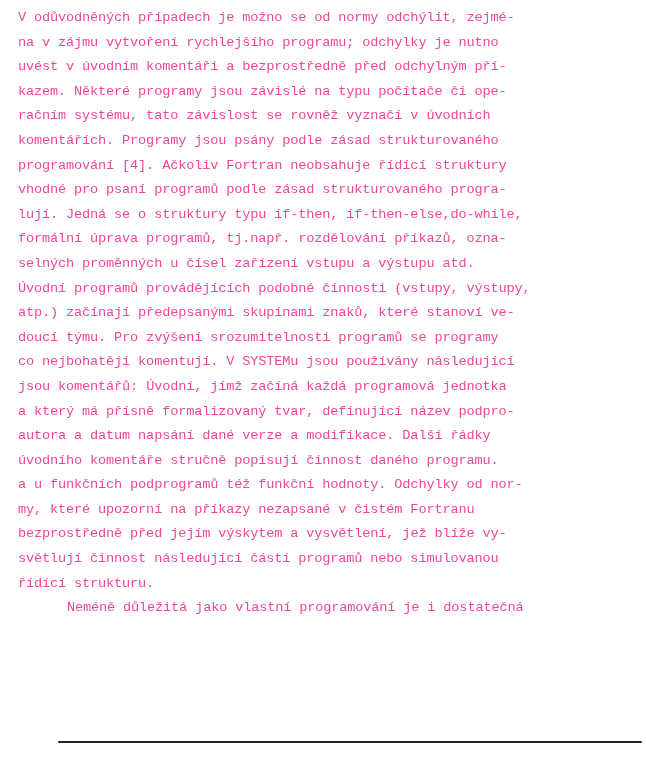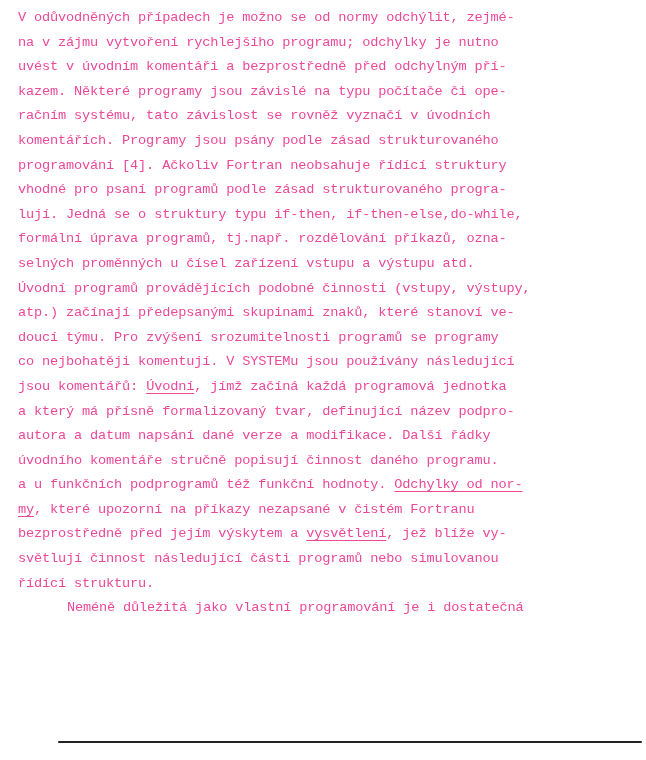--- a/index.html
+++ b/index.html
@@ -5,21 +5,21 @@
   html, body { margin: 0; padding: 0; background: #ffffff; }
   body { width: 646px; height: 760px; overflow: hidden; position: relative; }
   .page {
     position: absolute; left: 10px; top: 6px; width: 636px;
     font-family: "Liberation Mono", "DejaVu Sans Mono", monospace;
     font-size: 13.6px; line-height: 24.6px; color: #ec4899;
     letter-spacing: -0.15px;
     margin-left: 8px;
   }
   .line { white-space: pre; height: 24.6px; }
-  .ul { text-decoration: underline; text-underline-offset: 3px; }
+  .ul { text-underline-offset: 3px; }
   .indent { padding-left: 49px; font-family: Liberation Mono, monospace; }
   .rule {
     position: absolute; left: 58px; top: 741px; width: 584px; height: 2px;
     background: #222; border-radius: 1px;
   }
 </style>
 </head>
 <body>
 
 <div class="page">

